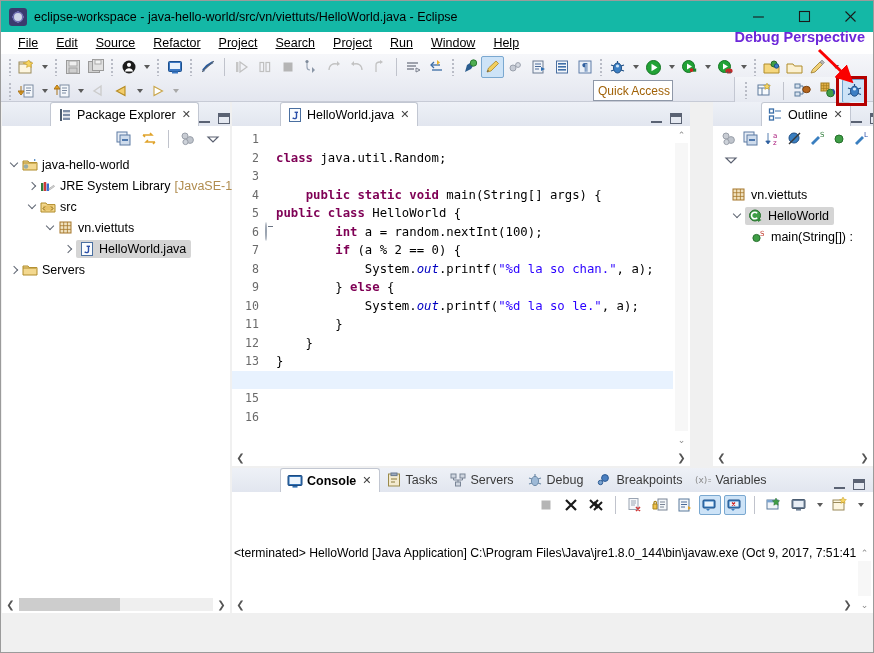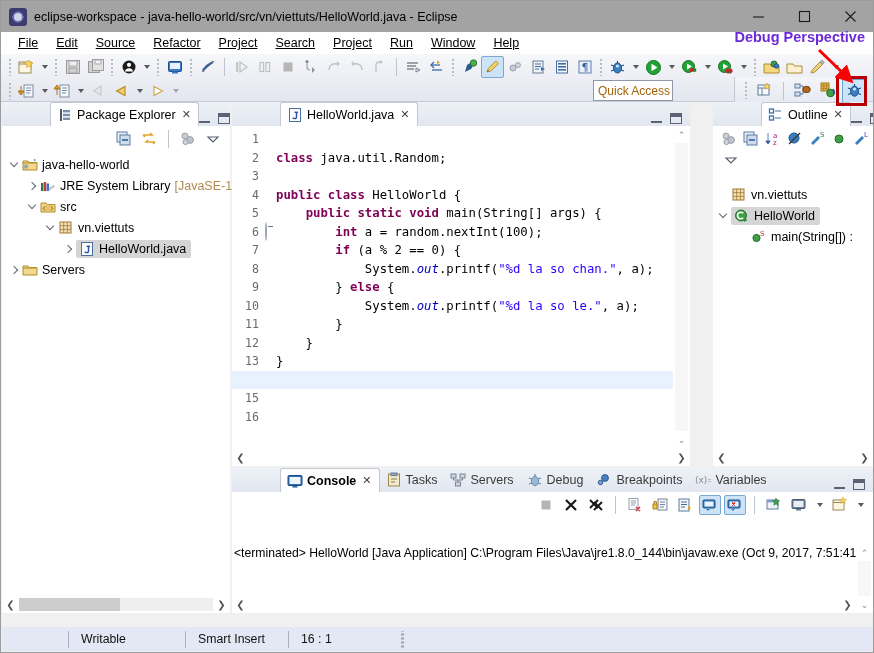--- a/index.html
+++ b/index.html
@@ -14,21 +14,21 @@
     position: relative;
     width: 874px; height: 653px;
     border: 1px solid #9b9b9b;
     background: #f0f0f0;
     overflow: hidden;
   }
 
   
   .titlebar {
     position: absolute; left: 0; top: 0; width: 872px; height: 31px;
-    background: #a3a3a3;
+    background: #14b8a6;
     display: flex; align-items: center;
   }
   .title-icon {
     width: 18px; height: 18px; margin-left: 8px; margin-right: 7px;
     border-radius: 3px;
     background: radial-gradient(circle at 50% 50%, #4a4a8a 0 28%, #6d6dae 29% 44%, #3b3b6e 45% 100%);
     position: relative; flex: 0 0 auto;
   }
   .title-icon::after {
     content: ""; position: absolute; left: 5px; top: 5px; width: 8px; height: 8px;
@@ -787,22 +787,22 @@
         <div style="height:18.5px;"></div>
         <div style="height:18.5px;"></div>
         <div style="height:18.5px;"></div>
         <div style="height:18.5px;"><span class="fold-minus"></span></div>
       </div>
 
       <div class="code-lines">
         <div class="cl">&nbsp;</div>
         <div class="cl"><span class="kw">class</span><span> java.util.Random;</span></div>
         <div class="cl">&nbsp;</div>
+        <div class="cl"><span>    </span><span class="kw">public static void</span><span> main(String[] args) {</span></div>
         <div class="cl"><span class="kw">public class</span><span> HelloWorld {</span></div>
-        <div class="cl"><span>    </span><span class="kw">public static void</span><span> main(String[] args) {</span></div>
         <div class="cl"><span>        </span><span class="kw">int</span><span> a = random.nextInt(100);</span></div>
         <div class="cl"><span>        </span><span class="kw">if</span><span> (a % 2 == 0) {</span></div>
         <div class="cl"><span>            System.</span><span class="fld">out</span><span>.printf(</span><span class="str">"%d la so chan."</span><span>, a);</span></div>
         <div class="cl"><span>        } </span><span class="kw">else</span><span> {</span></div>
         <div class="cl"><span>            System.</span><span class="fld">out</span><span>.printf(</span><span class="str">"%d la so le."</span><span>, a);</span></div>
         <div class="cl"><span>        }</span></div>
         <div class="cl"><span>    }</span></div>
         <div class="cl"><span>}</span></div>
         <div class="cl cur-line" style="margin-left:-44px; padding-left:44px; width:calc(100% + 44px);">&nbsp;</div>
       </div>
@@ -895,21 +895,21 @@
     <div class="tree" style="padding-top:14px;">
       <div class="tree-row" style="padding-left:18px;">
         <span>
           <svg class="icon16" viewBox="0 0 16 16">
               <rect x="2" y="2" width="11" height="11" fill="#f0e2c0" stroke="#a5762a"></rect>
               <path d="M2 5.7h11M2 9.4h11M5.7 2v11M9.4 2v11" stroke="#a5762a" stroke-width=".8"></path>
             </svg>
         </span>
         <span class="tree-label">vn.viettuts</span>
       </div>
-      <div class="tree-row" style="padding-left:2px;">
+      <div class="tree-row" style="padding-left:16px;">
         <span class="twisty tw-down"></span>
         <span class="selbg">
           <span>
             <svg class="icon16" viewBox="0 0 16 16">
                 <circle cx="7" cy="7.5" r="5.5" fill="#3f9e46" stroke="#26702c"></circle>
                 <path d="M9.2 5.2a3.3 3.3 0 1 0 0 4.6" fill="none" stroke="#fff" stroke-width="1.6"></path>
                 <path d="M10 10l3.5 2-3.5 2z" fill="#2f8a38"></path>
               </svg>
           </span>
           <span class="tree-label">HelloWorld</span>
@@ -1090,24 +1090,14 @@
       <div class="vs-arrow">⌄</div>
     </div>
 
     <div class="hscroll" style="width:calc(100% - 17px);">
       <div class="hs-arrow">❮</div>
       <div class="hs-track" style="background:#fff;"></div>
       <div class="hs-arrow">❯</div>
     </div>
   </div>
 
-  <div class="statusbar">
-    <div style="width:66px;"></div>
-    <div class="st-div"></div>
-    <div class="st-cell" style="width:116px;">Writable</div>
-    <div class="st-div"></div>
-    <div class="st-cell" style="width:102px;">Smart Insert</div>
-    <div class="st-div"></div>
-    <div class="st-cell" style="width:82px;">16 : 1</div>
-    <div class="st-grip"></div>
-  </div>
 
 </div>
 
 </body></html>

